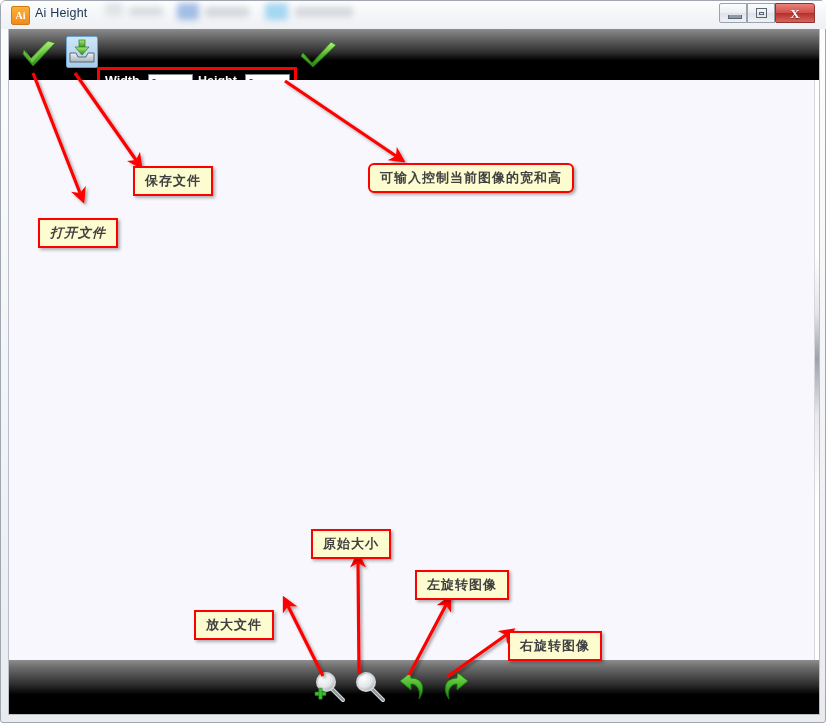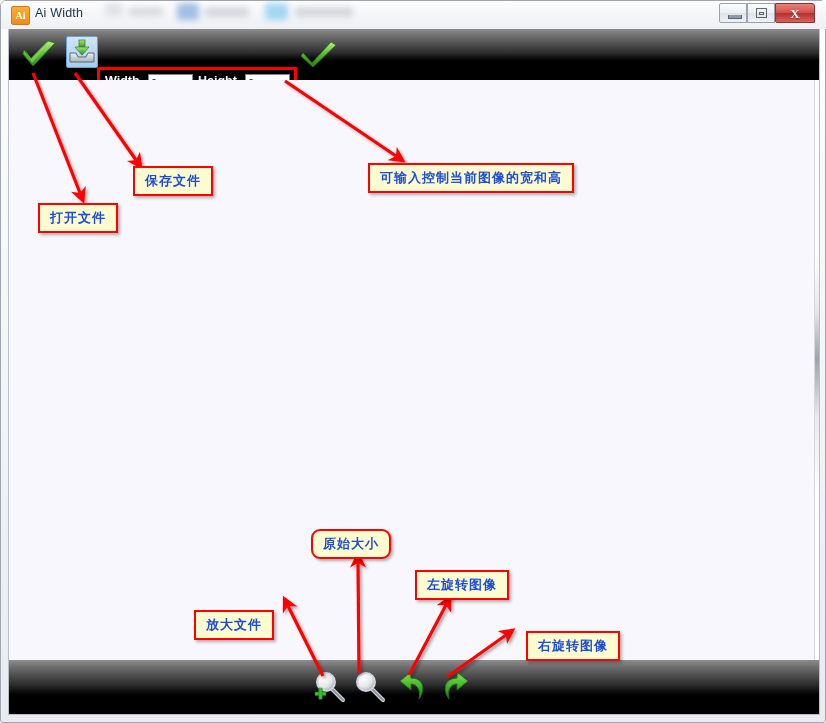--- a/index.html
+++ b/index.html
@@ -218,38 +218,38 @@
     width: 4px; height: 580px;
     background: linear-gradient(180deg,#ffffff 0%,#ffffff 30%,#e6e6ea 40%,#9fa2ab 48%,#e9e9ee 58%,#ffffff 72%,#ffffff 100%);
     border-left: 1px solid #d6d8de;
   }
 
   
   .callout {
     position: absolute;
     background: #fdfbd0;
     border: 2px solid #ff0000;
-    color: #1d4ed8;
+    color: #404040;
     font-family: "DejaVu Sans", sans-serif;
     font-size: 13px;
     font-weight: bold;
     padding: 5px 10px;
     box-sizing: border-box;
     white-space: nowrap;
     box-shadow: 2px 2px 3px rgba(0,0,0,.30);
     letter-spacing: 1px;
     line-height: 16px;
   }
-  #callout-open-file   { left: 37px;  top: 202px; }
+  #callout-open-file   { left: 37px;  top: 217px; font-style: italic; }
   #callout-save-file   { left: 132px; top: 165px; }
-  #callout-size-input  { left: 367px; top: 162px; }
-  #callout-orig-size   { left: 310px; top: 528px; border-radius: 9px; }
+  #callout-size-input  { left: 367px; top: 162px; border-radius: 6px; }
+  #callout-orig-size   { left: 310px; top: 528px; }
   #callout-zoom-in     { left: 193px; top: 569px; margin-top: 40px; }
   #callout-rotate-left { left: 414px; top: 569px; text-align: center; }
-  #callout-rotate-right{ left: 507px; top: 630px; margin-left: 18px; }
+  #callout-rotate-right{ left: 507px; top: 630px; }
 
   
   #annotation-arrows {
     position: absolute;
     left: 0; top: 0;
     width: 826px; height: 723px;
     pointer-events: none;
   }
 </style>
 </head>
@@ -259,21 +259,21 @@
 
   <div id="title-bar">
     <div class="ghost" id="ghost-a"></div>
     <div class="ghost" id="ghost-b"></div>
     <div class="ghost" id="ghost-c"></div>
     <div class="ghost" id="ghost-d"></div>
     <div class="ghost" id="ghost-e"></div>
     <div class="ghost" id="ghost-f"></div>
 
     <div id="app-icon">Ai</div>
-    <div id="title-text">Ai Width</div>
+    <div id="title-text">Ai Height</div>
 
     <div class="win-btn" id="btn-minimize">
       <span class="glyph-min"></span>
     </div>
     <div class="win-btn" id="btn-restore">
       <span class="glyph-res"></span>
     </div>
     <div class="win-btn" id="btn-close">
       <span class="glyph-close">X</span>
     </div>

